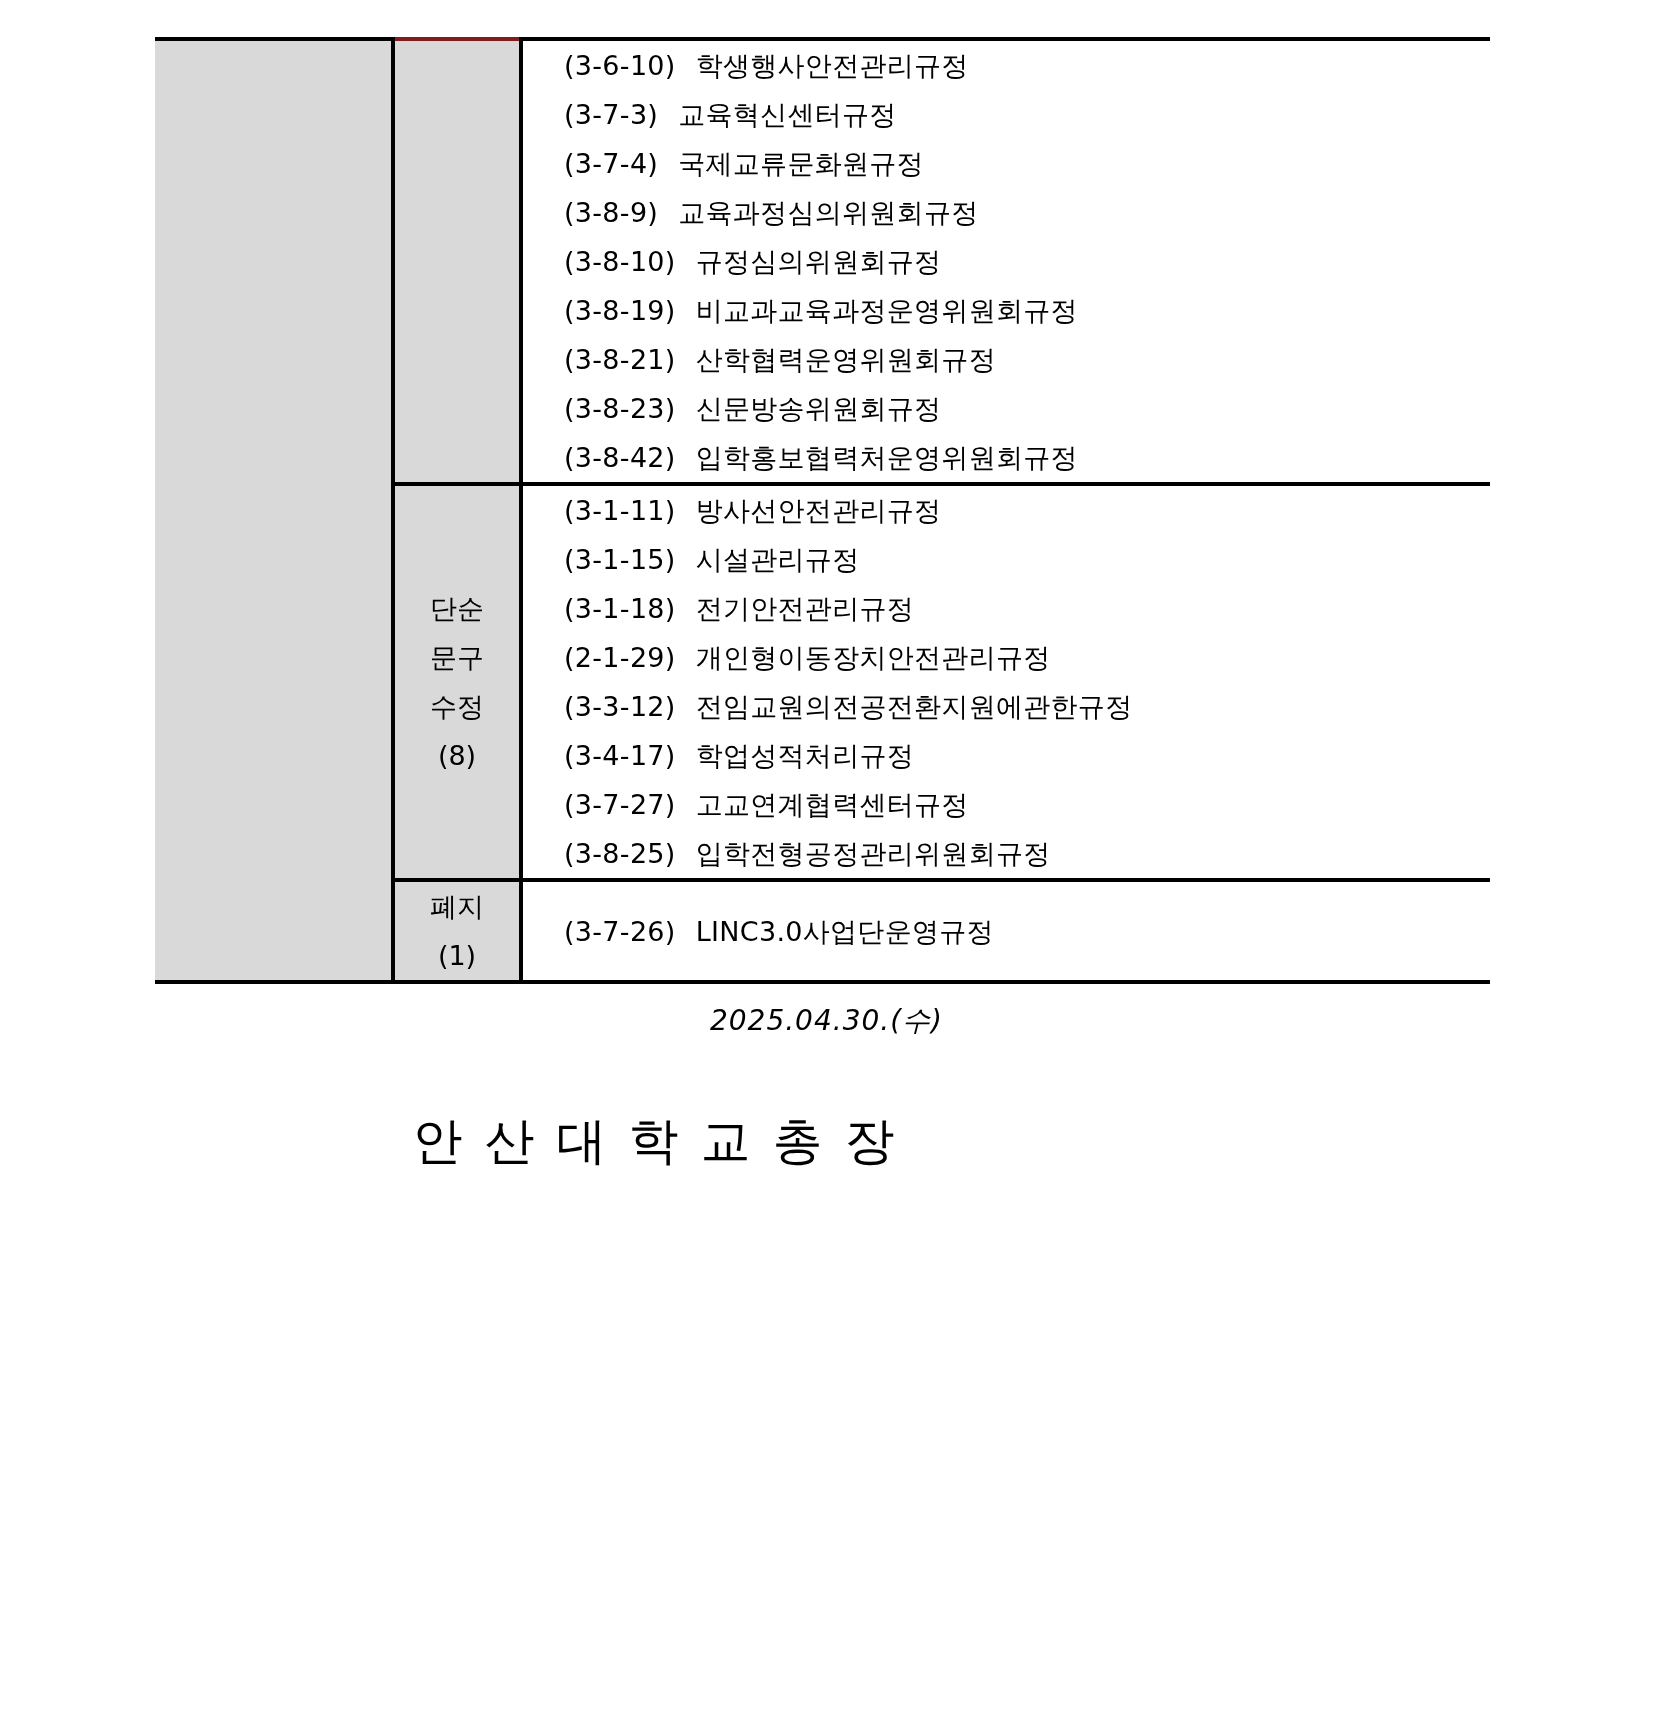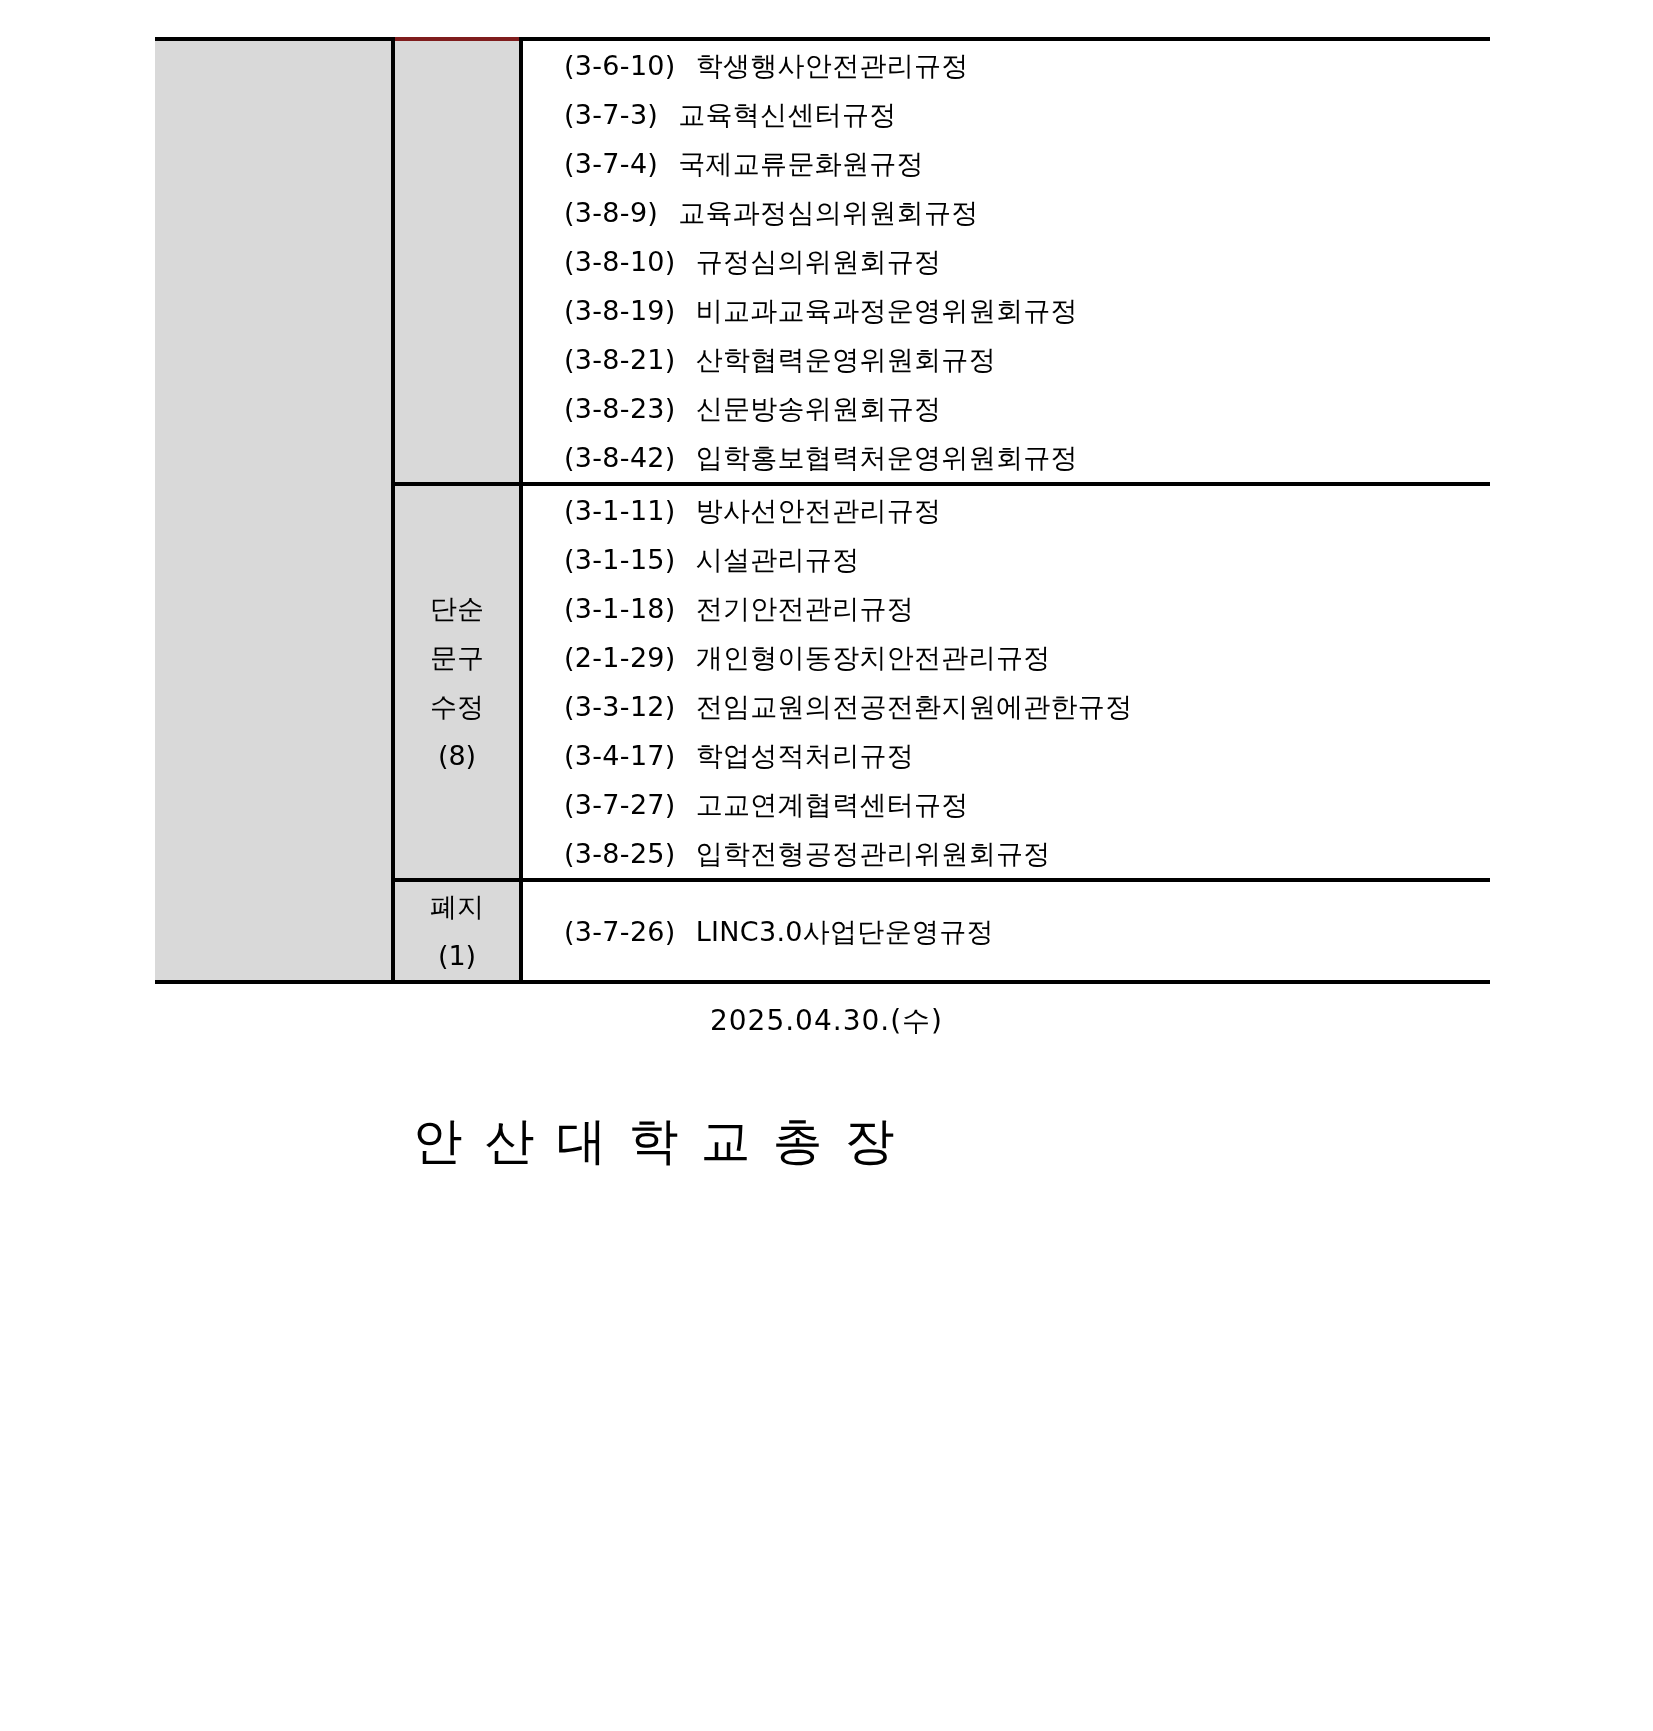--- a/index.html
+++ b/index.html
@@ -65,20 +65,21 @@
     .cat-line { display: block; }
 
     .date {
       position: absolute;
       left: 0;
       width: 1653px;
       top: 1002px;
       text-align: center;
       font-size: 28px;
       letter-spacing: 1px;
+      font-style: italic;
     }
     .signature {
       position: absolute;
       left: 0;
       width: 1307px;
       top: 1108px;
       text-align: center;
       font-size: 50px;
       letter-spacing: 22px;
       padding-left: 22px;

